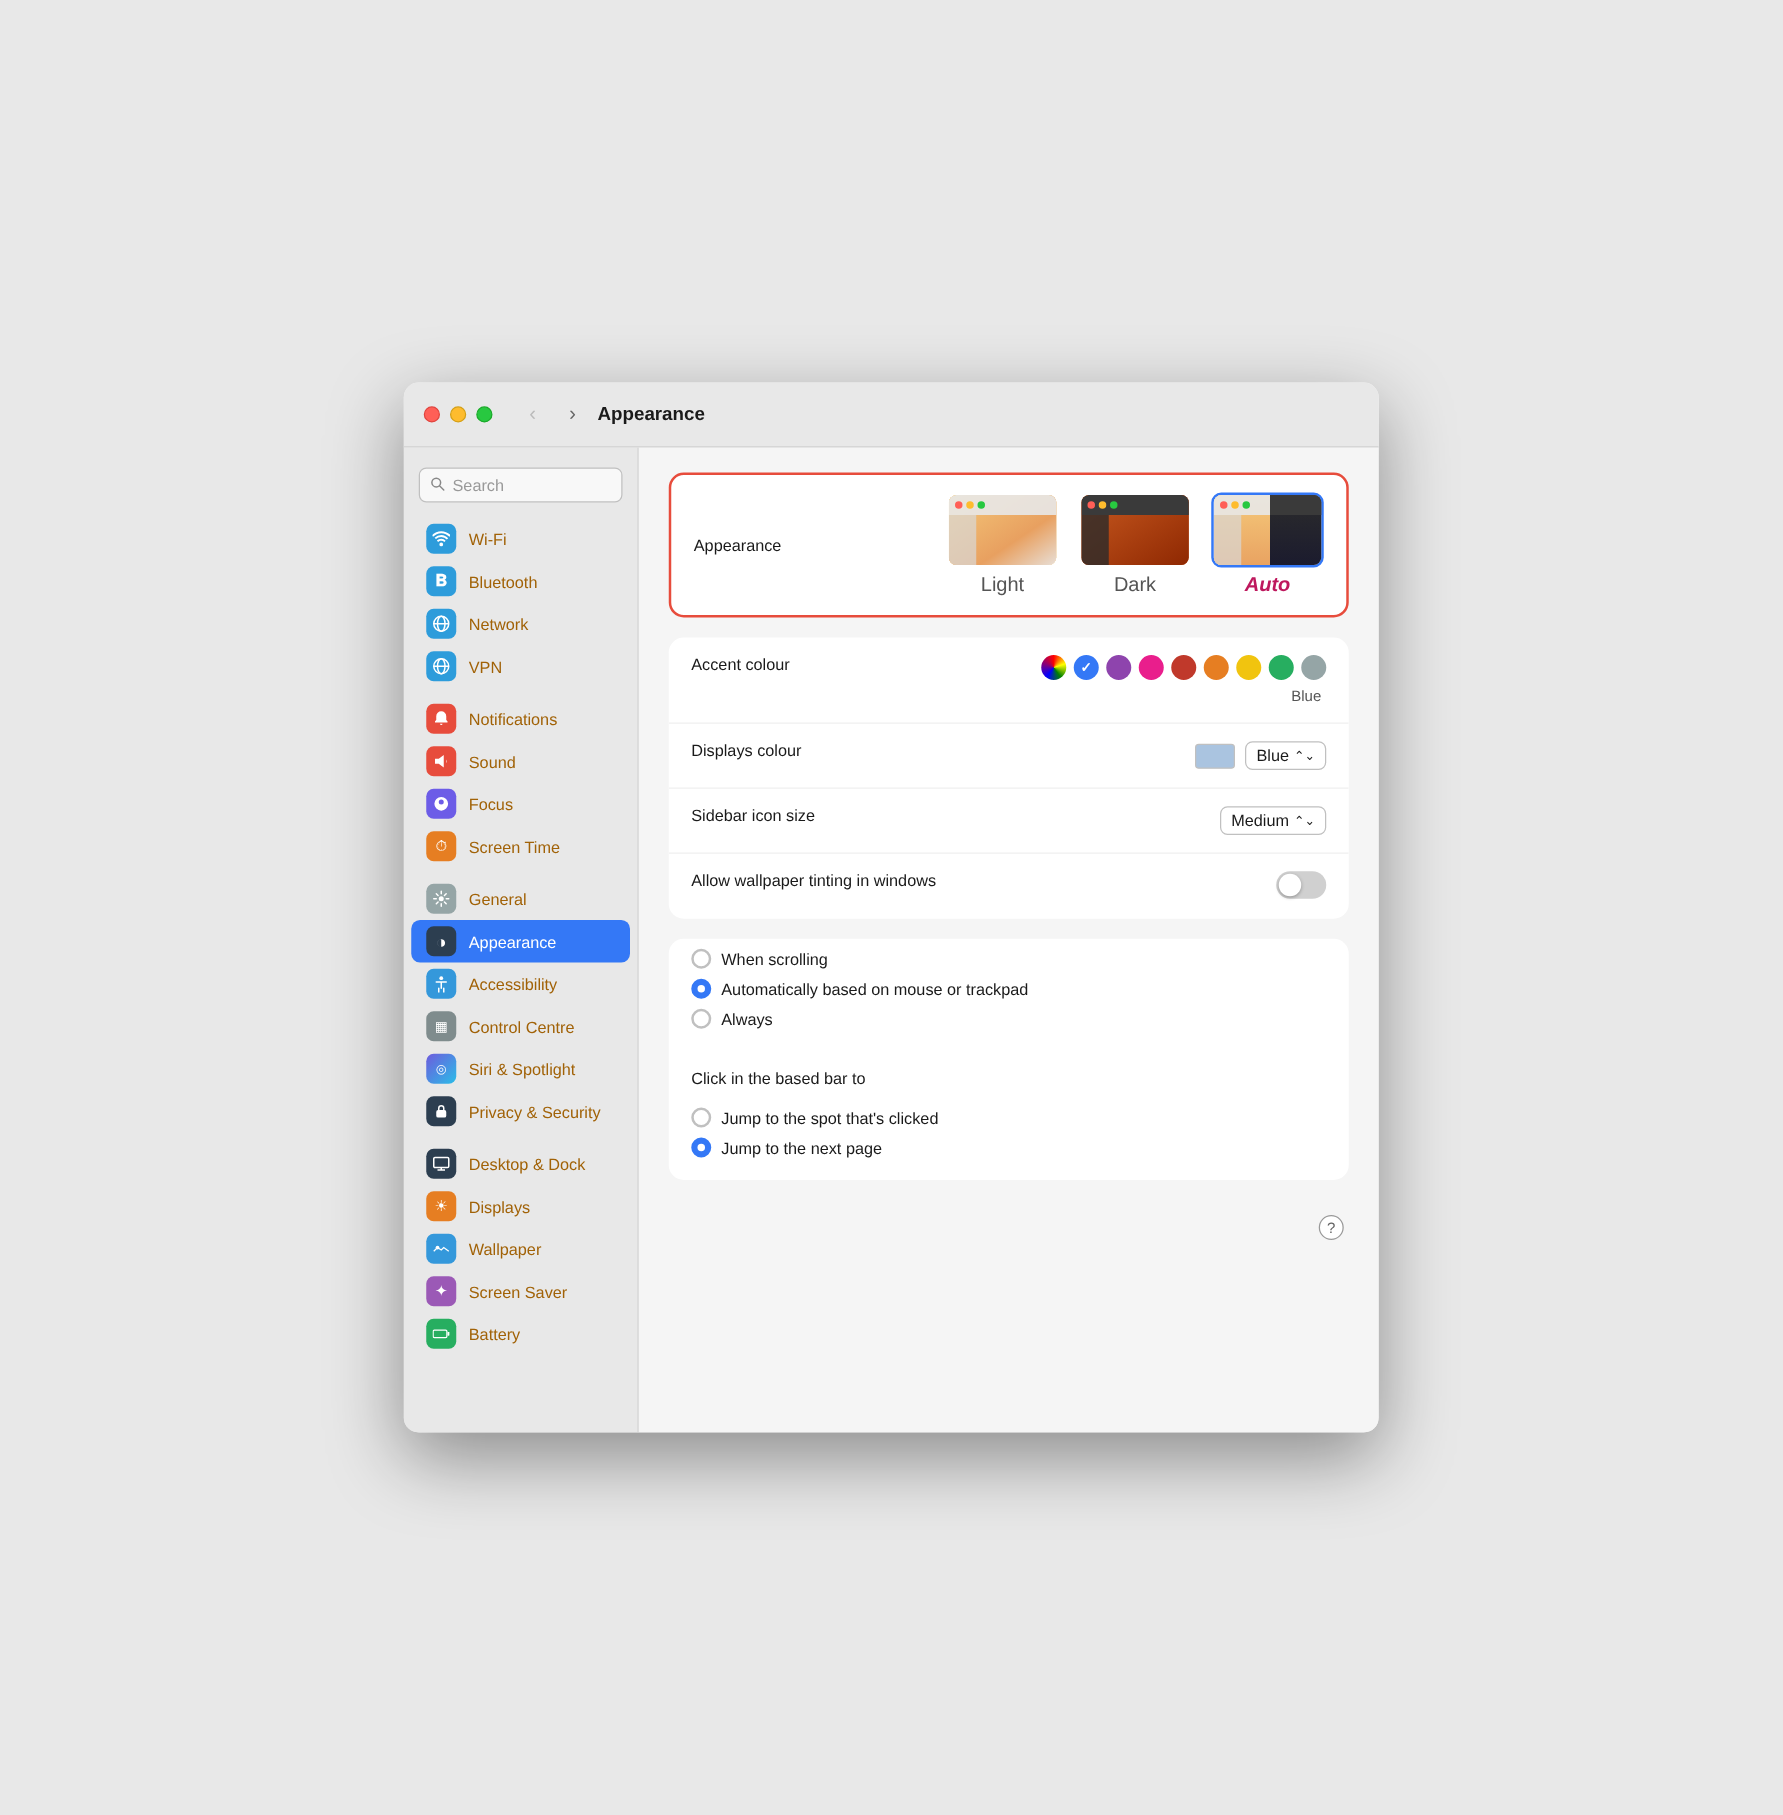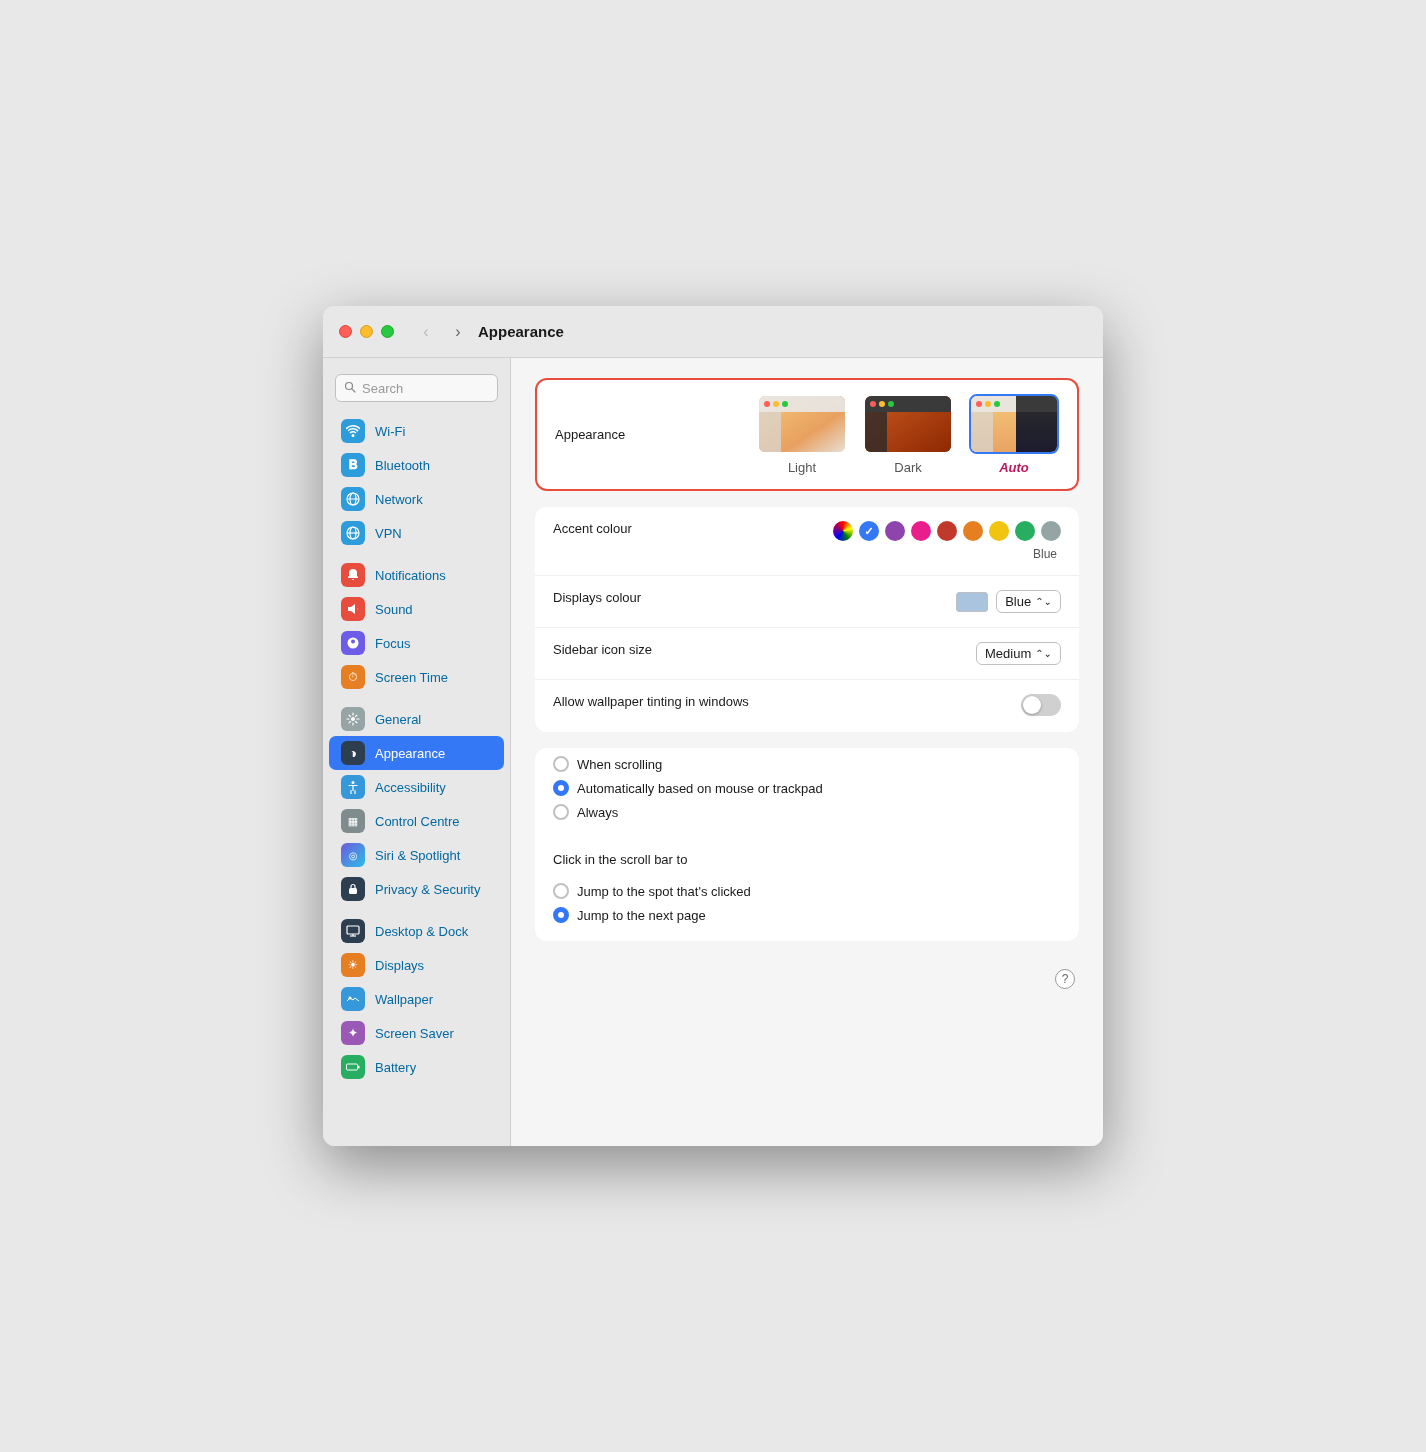--- a/index.html
+++ b/index.html
@@ -126,21 +126,21 @@
       border-radius: 6px;
       display: flex;
       align-items: center;
       justify-content: center;
       font-size: 14px;
       flex-shrink: 0;
       color: white;
     }
     .sidebar-item-label {
       font-size: 13px;
-      color: #0369a1;
+      color: #a16207;
     }
     .icon-wifi { background: #2d9cdb; }
     .icon-bluetooth { background: #2d9cdb; }
     .icon-network { background: #2d9cdb; }
     .icon-vpn { background: #2d9cdb; }
     .icon-notifications { background: #e74c3c; }
     .icon-sound { background: #e74c3c; }
     .icon-focus { background: #6c5ce7; }
     .icon-screentime { background: #e67e22; }
     .icon-general { background: #95a5a6; }
@@ -207,21 +207,21 @@
       height: 60px;
       border-radius: 8px;
       overflow: hidden;
       border: 2px solid transparent;
       position: relative;
     }
     .appearance-thumb.selected {
       border-color: #3478f6;
     }
     .appearance-name {
-      font-size: 13px;
+      font-size: 16px;
       color: #555;
     }
     .appearance-name.selected {
       font-weight: 600;
       color: #be185d;
       font-style: italic;
     }
     .accent-colors {
       display: flex;
       flex-direction: column;
@@ -741,21 +741,21 @@
               <div></div>
             </div>
             <span class="radio-label">Automatically based on mouse or trackpad</span>
           </div>
           <div class="radio-item">
             <div class="radio-circle"></div>
             <span class="radio-label">Always</span>
           </div>
         </div>
 
-        <div class="section-header">Click in the scroll bar to</div>
+        <div class="section-header">Click in the based bar to</div>
         <div class="radio-group">
           <div class="radio-item">
             <div class="radio-circle"></div>
             <span class="radio-label">Jump to the spot that's clicked</span>
           </div>
           <div class="radio-item">
             <div class="radio-circle selected">
               <div></div>
             </div>
             <span class="radio-label">Jump to the next page</span>

